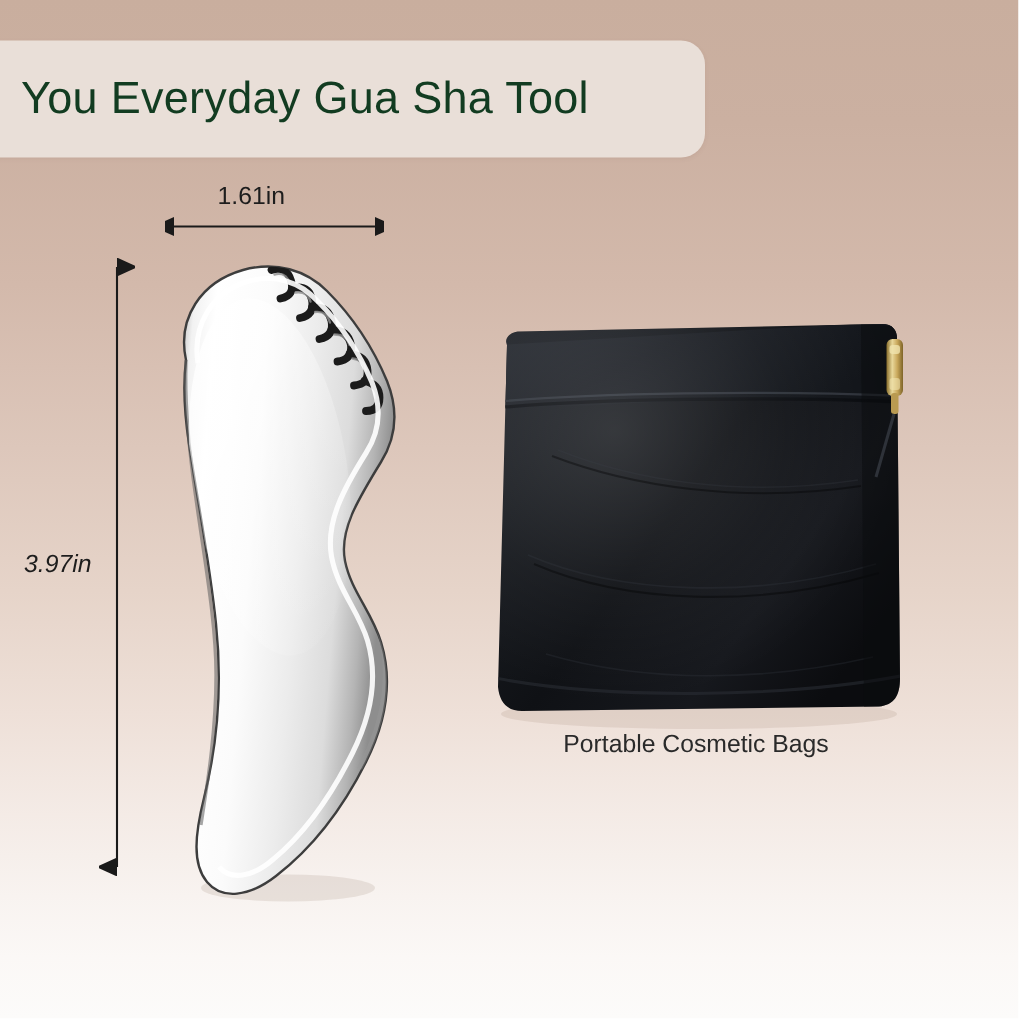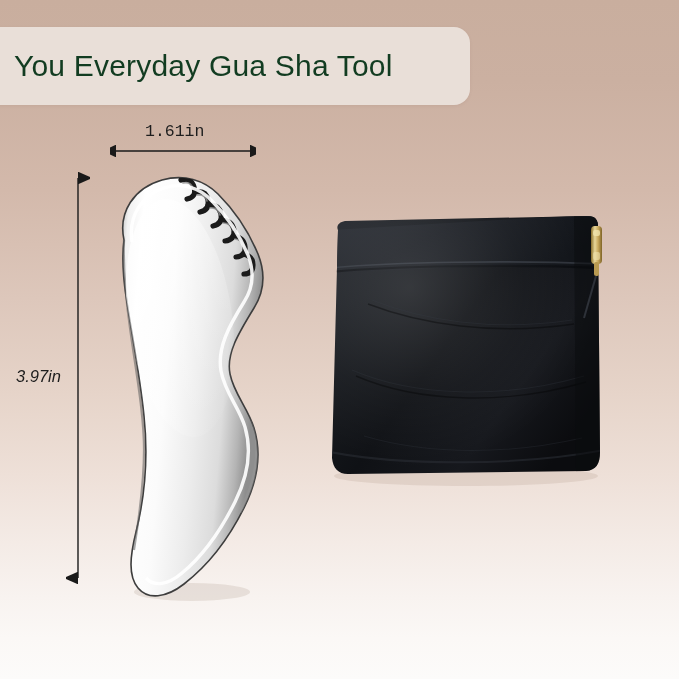--- a/index.html
+++ b/index.html
@@ -57,21 +57,20 @@
   
   .dim-label {
     position: absolute;
     color: #1d1d1d;
     font-size: 16.5px;
     white-space: nowrap;
   }
   #dim-width-label {
     left: 145px;
     top: 122px;
-    font-family: Liberation Mono, monospace;
   }
   #dim-height-label {
     left: 16px;
     top: 367px;
     font-style: italic;
   }
   #dim-width-arrow {
     position: absolute;
     left: 110px;
     top: 140px;
@@ -317,14 +316,15 @@
     <g>
       <rect x="279" y="26" width="11" height="38" rx="4" fill="url(#zipGold)"></rect>
       <rect x="281" y="30" width="7" height="6" rx="2" fill="#f0e3ae" opacity="0.8"></rect>
       <rect x="281" y="52" width="7" height="8" rx="2" fill="#f0e3ae" opacity="0.6"></rect>
       <rect x="282" y="62" width="5" height="14" rx="2" fill="#b99a51"></rect>
     </g>
 
     <path d="M284,76 L272,118" stroke="#2e3239" stroke-width="2" fill="none"></path>
   </svg>
 
+  <div id="bag-caption">Portable Cosmetic Bags</div>
 
 </div>
 
 </body></html>

